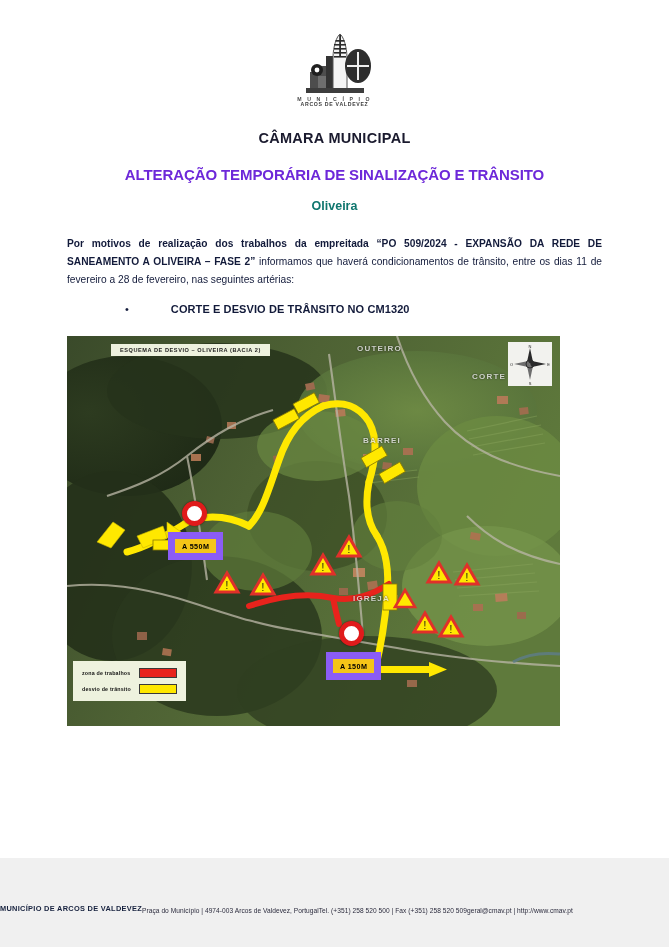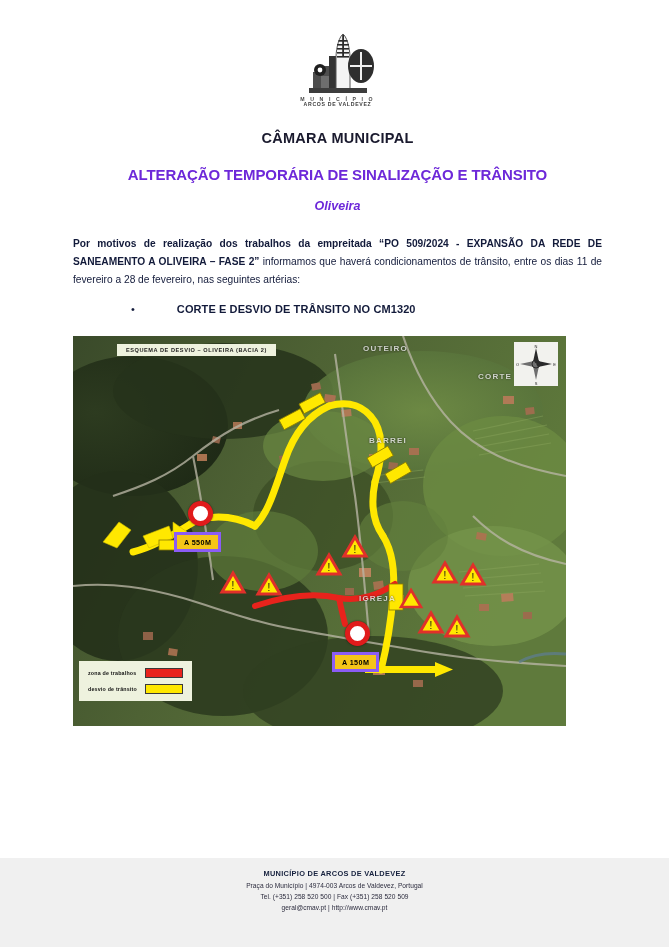--- a/index.html
+++ b/index.html
@@ -20,21 +20,20 @@
   .page {
     position: absolute;
     inset: 0;
     display: flex;
     flex-direction: column;
   }
   .content {
     flex: 1 1 auto;
     padding: 0 67px;
     box-sizing: border-box;
-    margin-left: 6px;
   }
 
   .logo-wrap {
     margin-top: 32px;
     display: flex;
     flex-direction: column;
     align-items: center;
   }
   .crest {
     position: relative;
@@ -86,23 +85,22 @@
     font-size: 15px;
     font-weight: bold;
     color: #6d28d9;
     letter-spacing: -0.1px;
   }
 
   .local {
     margin-top: 16px;
     text-align: center;
     font-size: 12.5px;
-    font-style: italic;
-    font-weight: bold;
-    color: #6d28d9;
+    font-weight: bold;
+    color: #0f766e;
   }
 
   
   .para {
     margin-top: 22px;
     font-size: 10.2px;
     line-height: 1.75;
     text-align: justify;
     color: #121a3a;
   }
@@ -204,21 +202,21 @@
   .legend-swatch {
     width: 36px;
     height: 8px;
     border: 1px solid #3a3a3a;
   }
 
   
   .sign-plate {
     position: absolute;
     background: #f5c518;
-    border: 3px solid #8b5cf6;
+    border: 7px solid #8b5cf6;
     color: #000;
     font-size: 7.2px;
     font-weight: bold;
     letter-spacing: .4px;
     padding: 2.5px 7px;
     white-space: nowrap;
   }
   .no-entry {
     position: absolute;
     width: 25px;
@@ -232,21 +230,21 @@
 
   
   .footer-band {
     position: absolute;
     left: 0;
     right: 0;
     bottom: 0;
     height: 89px;
     background: #f0f0f0;
     display: flex;
-    flex-direction: column;
+    flex-direction: row;
     align-items: center;
     padding-top: 11px;
     box-sizing: border-box;
   }
   .footer-title {
     font-size: 7.4px;
     font-weight: bold;
     color: #16213e;
     letter-spacing: .3px;
   }

